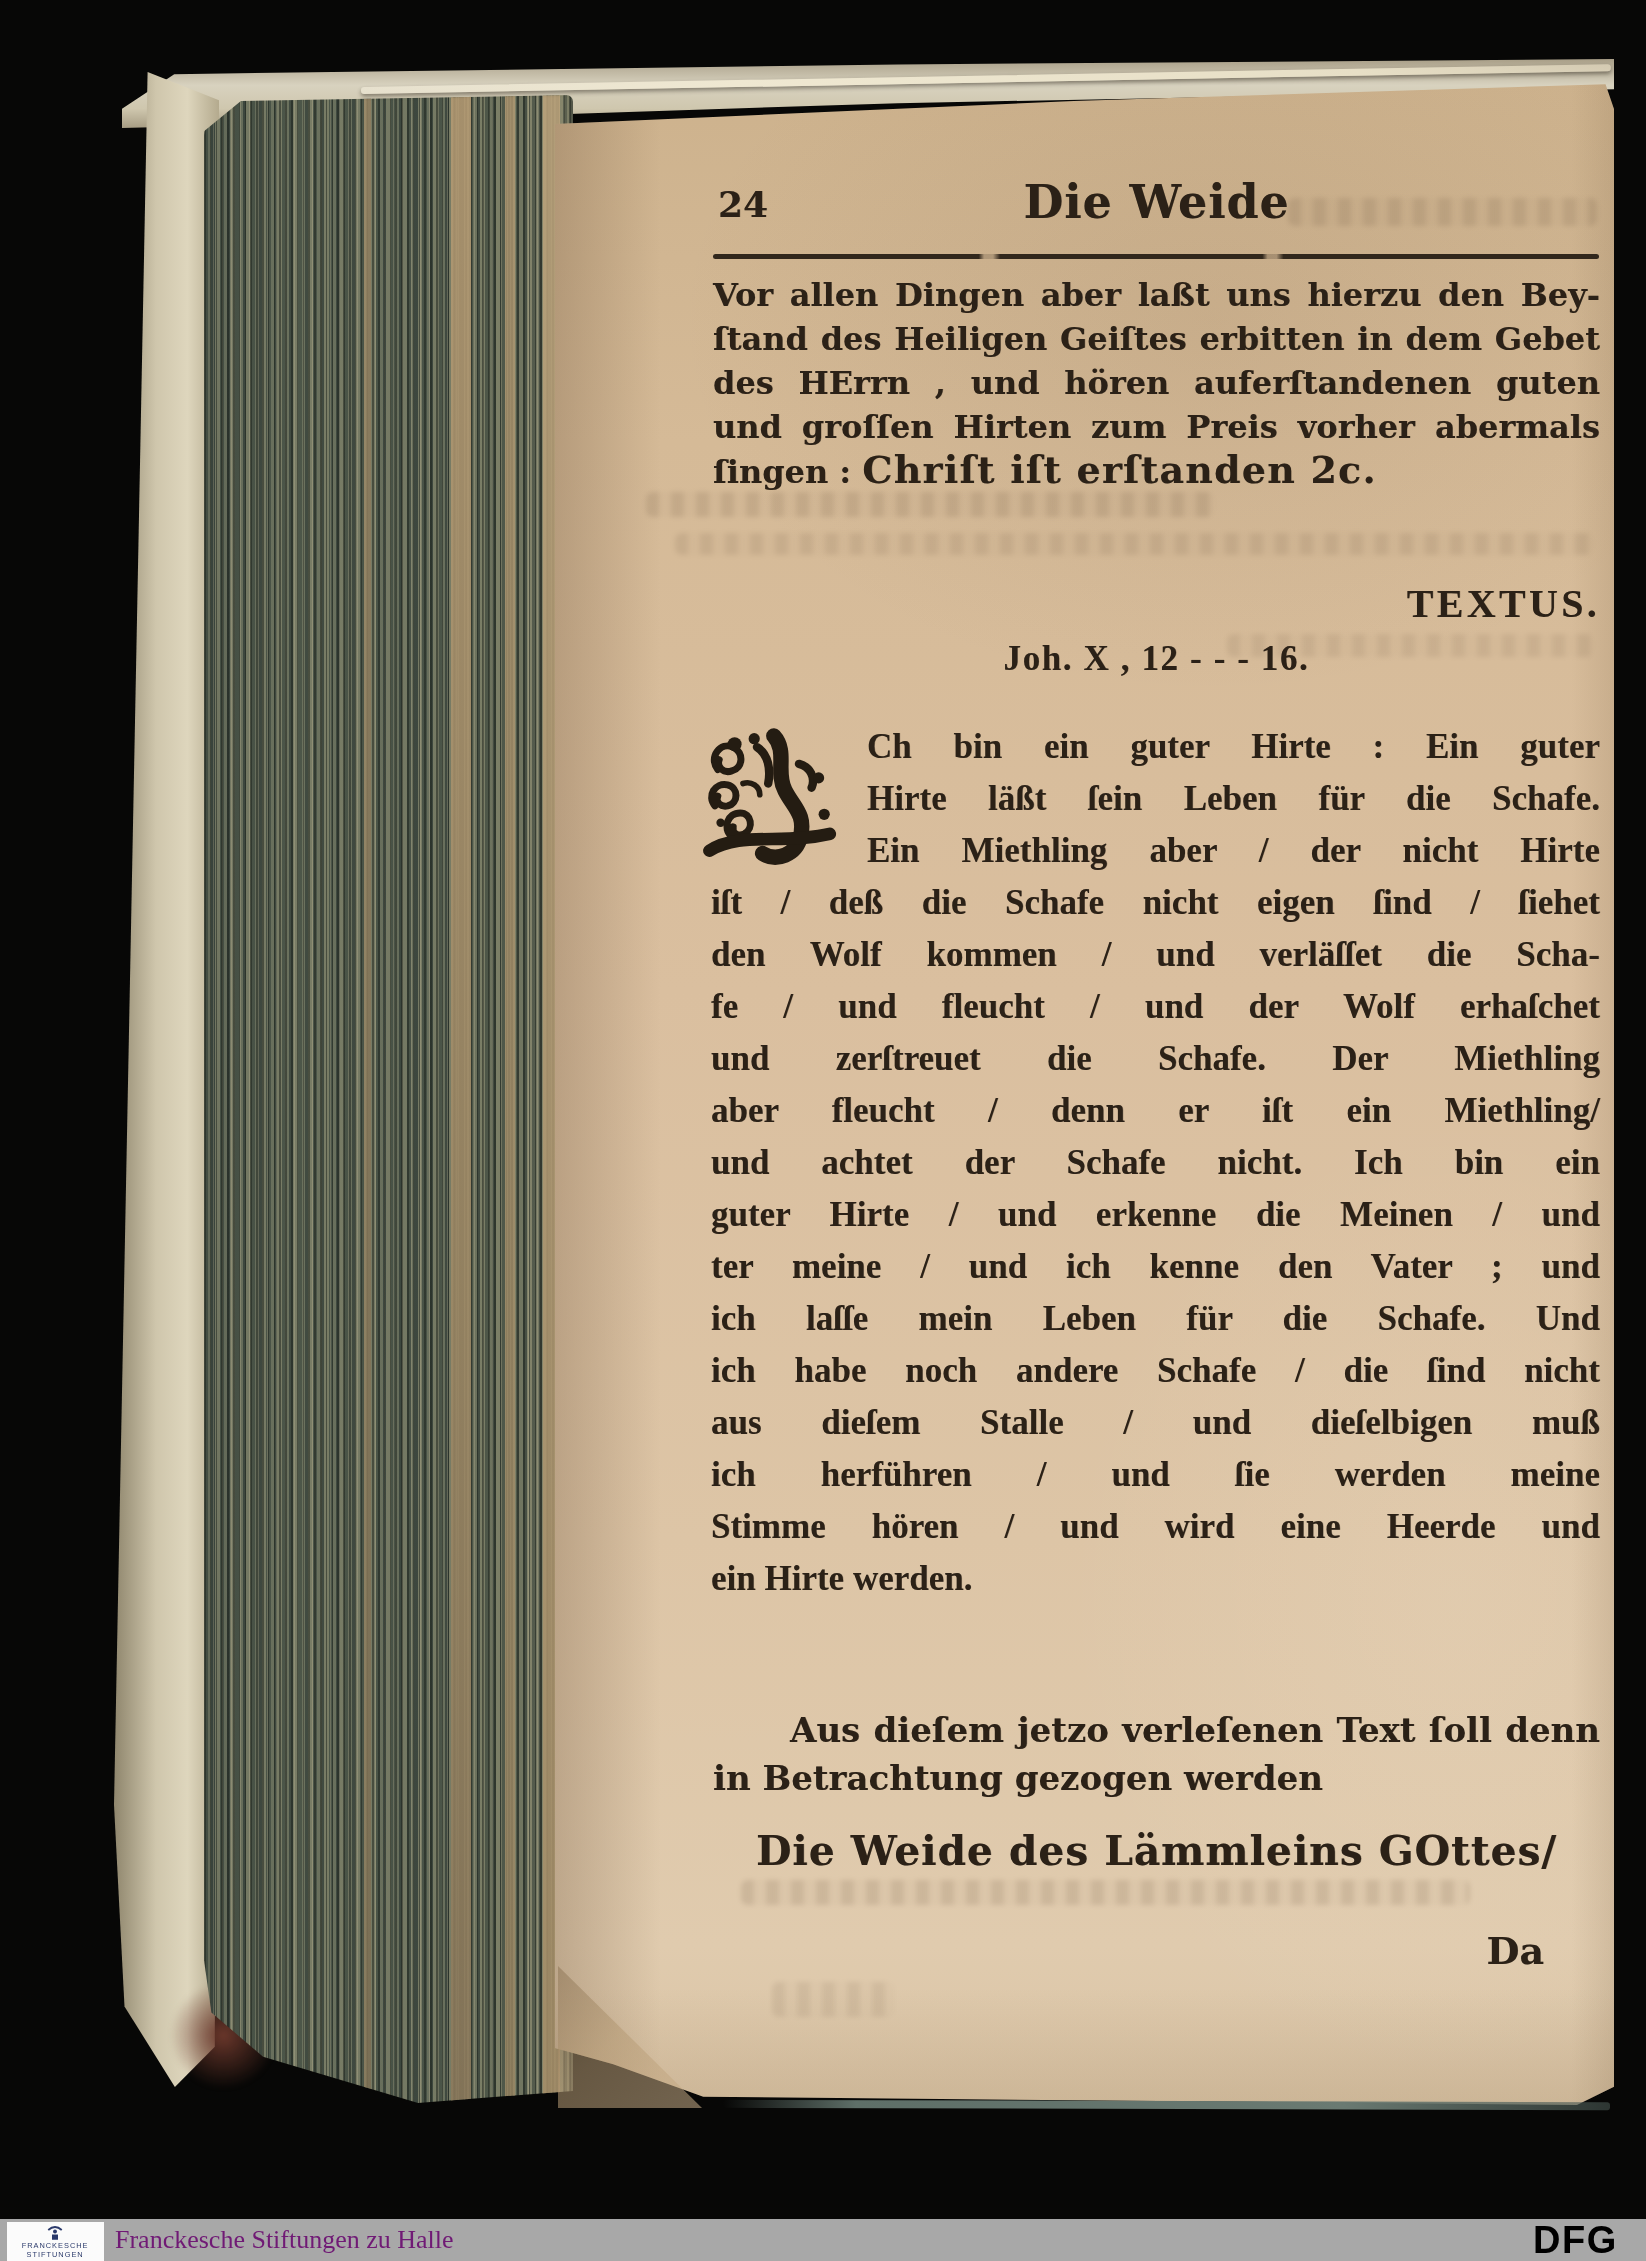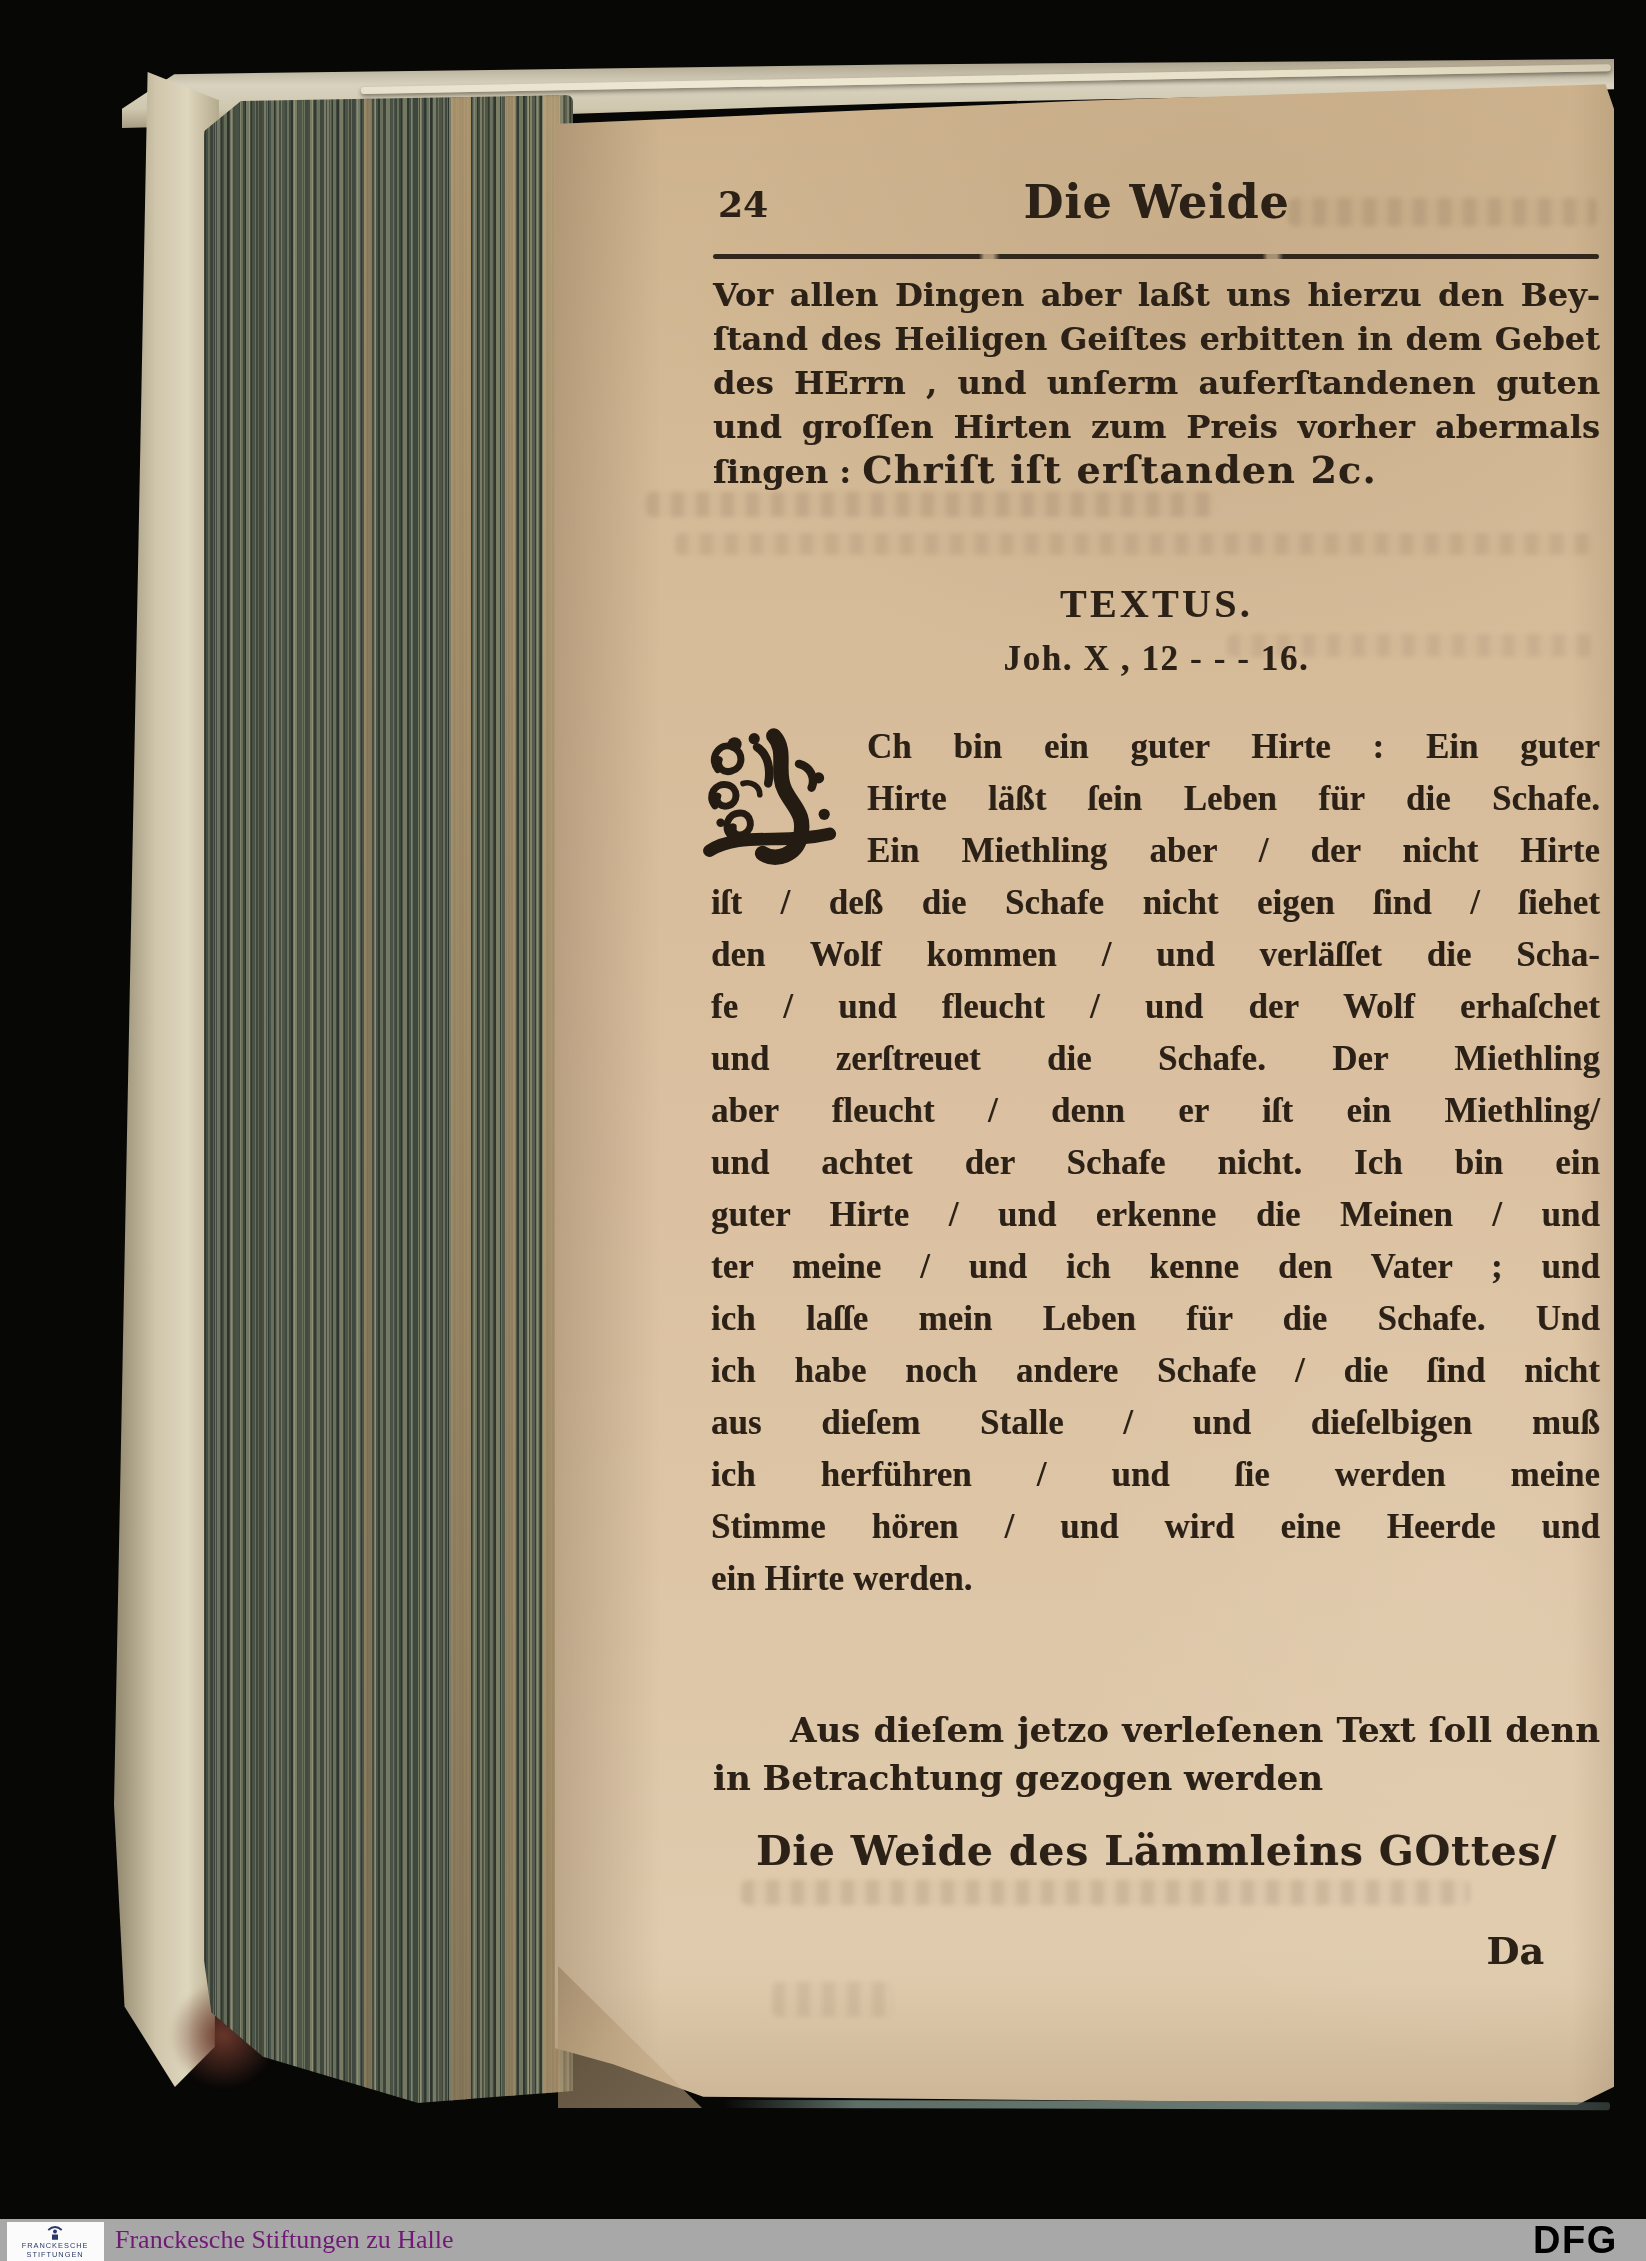--- a/index.html
+++ b/index.html
@@ -61,21 +61,21 @@
   .rule { position:absolute; left:713px; top:254px; width:886px; height:5px;
     background:linear-gradient(90deg,#31271c 0 30%, rgba(49,39,28,.18) 30.6% 31.6%, #31271c 32.4% 62%,
       rgba(49,39,28,.22) 62.6% 63.6%, #31271c 64.4% 100%); border-radius:2.5px; }
 
   .intro-block { position:absolute; left:713px; top:273px; width:887px;
     font-size:32px; line-height:44px; }
   .intro-block .textline { text-align:justify; text-align-last:justify; }
   .intro-last { position:absolute; left:713px; top:448px; width:887px; font-size:32px; line-height:44px; }
   .intro-last .emph { font-size:38px; letter-spacing:1.2px; }
 
-  .textus-h { position:absolute; left:713px; top:580px; width:887px; text-align:center;
+  .textus-h { position:absolute; left:713px; top:580px; width:887px; text-align:right;
     font-family:"Liberation Serif", serif; font-size:40px; letter-spacing:3.3px; }
   .textus-ref { position:absolute; left:713px; top:639px; width:887px; text-align:center;
     font-family:"Liberation Serif", serif; font-size:35px; letter-spacing:1.6px; }
 
   .body-block { position:absolute; left:711px; top:721px; width:889px;
     font-size:35px; line-height:52px; }
   .body-block .textline { text-align:justify; text-align-last:justify;font-family:Liberation Serif, serif; }
   .body-block .textline:nth-child(-n+3) { margin-left:156px; }
   .body-block .textline:last-child { text-align-last:left; }
   .ornament { position:absolute; left:701px; top:724px; width:140px; height:147px; }
@@ -140,21 +140,21 @@
   <div class="smudge sm5"></div>
   <div class="smudge sm6"></div>
 
   <div class="pageno ink">24</div>
   <div class="running-head ink">Die Weide</div>
   <div class="rule"></div>
 
   <div class="intro-block ink">
       <div class="textline">Vor allen Dingen aber laßt uns hierzu den Bey-</div>
       <div class="textline">ſtand des Heiligen Geiſtes erbitten in dem Gebet</div>
-      <div class="textline">des HErrn , und unſerm auferſtandenen guten</div>
+      <div class="textline">des HErrn , und hören auferſtandenen guten</div>
       <div class="textline">und groſſen Hirten zum Preis vorher abermals</div>
     </div>
   <div class="intro-last ink"><span>ſingen : </span><span class="emph">Chriſt iſt erſtanden 2c.</span></div>
 
   <div class="textus-h ink">TEXTUS.</div>
   <div class="textus-ref ink">Joh. X , 12 - - - 16.</div>
 
   <svg class="ornament" viewBox="0 0 100 100">
     <g fill="none" stroke="#241c12" stroke-linecap="round">
       <path d="M12 30 c-7 -9 2 -20 11 -16 c8 4 7 15 -1 17 c-6 2 -11 -3 -9 -8" stroke-width="5"></path>

